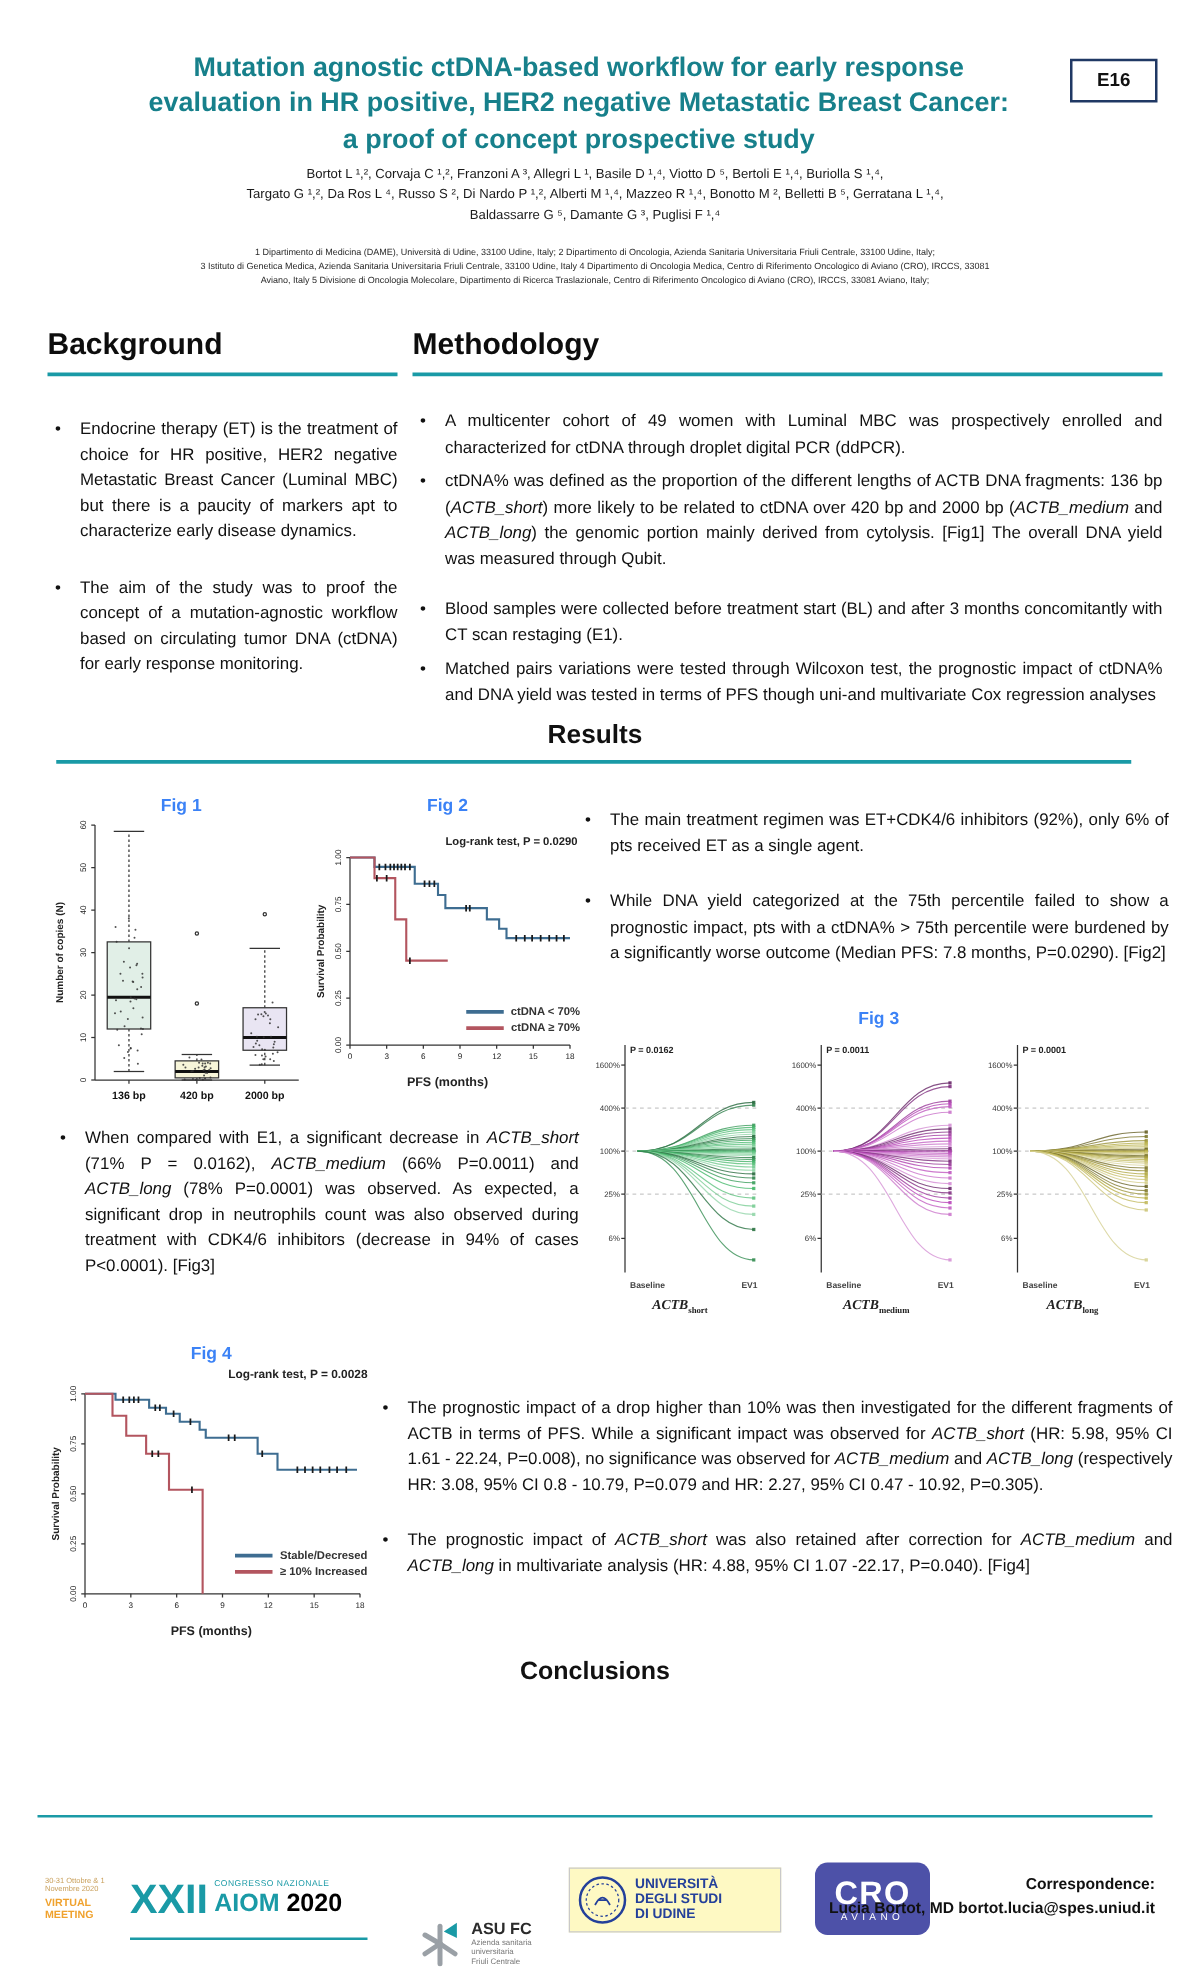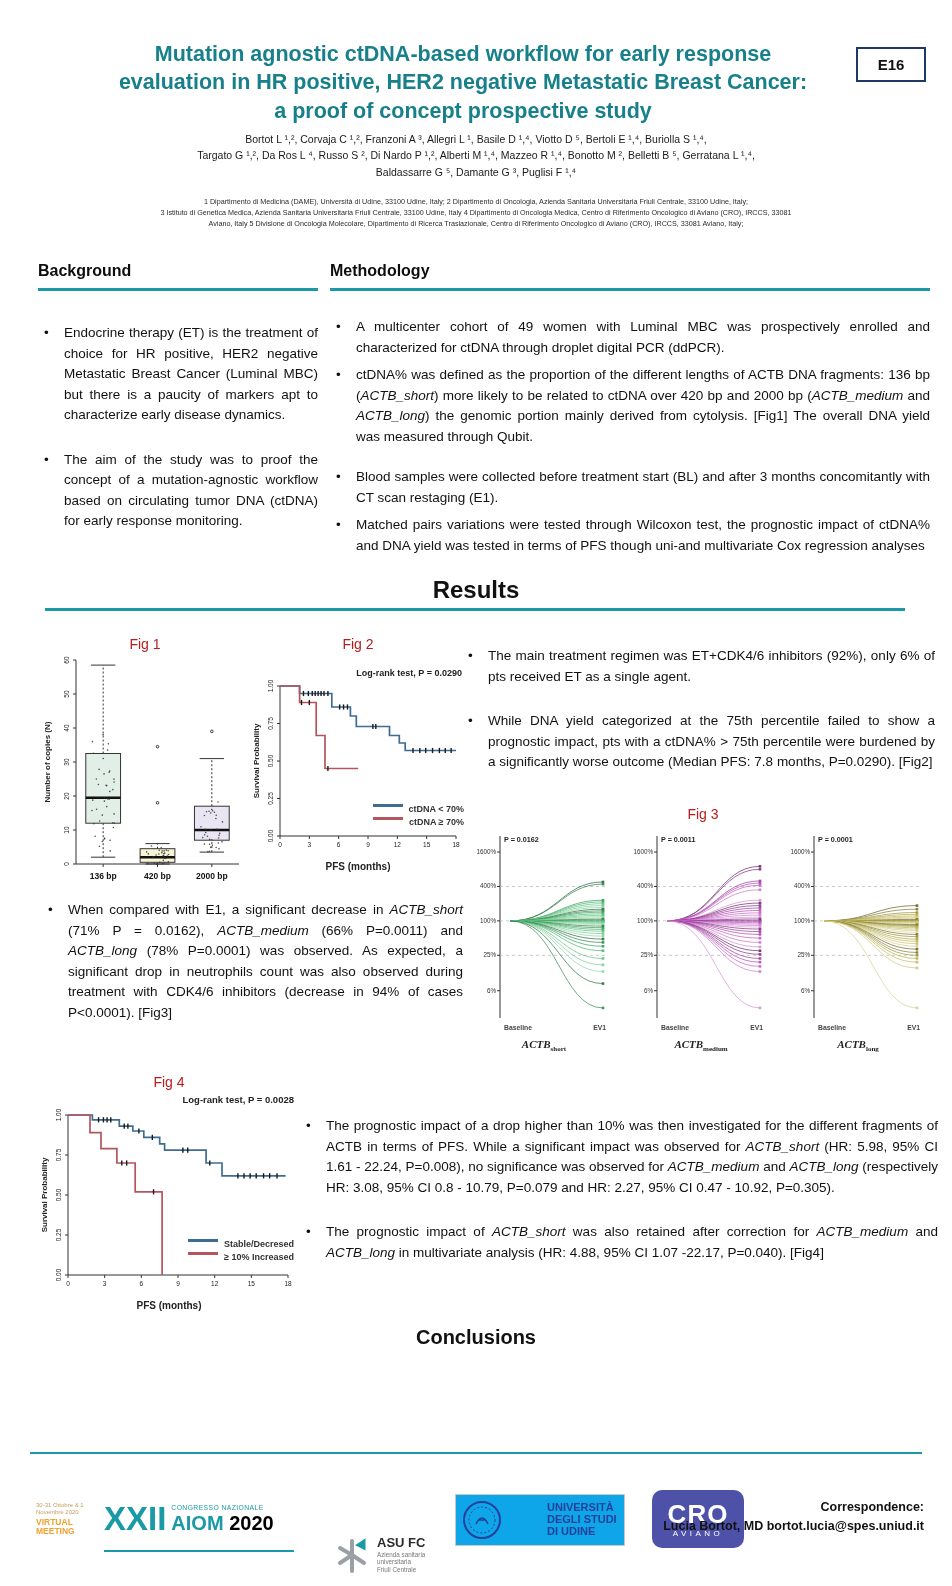--- a/index.html
+++ b/index.html
@@ -5,51 +5,51 @@
   html,body{margin:0;padding:0;background:#fff;}
   #poster{position:relative;width:952px;height:1586px;background:#fff;
     font-family:"Liberation Sans",sans-serif;color:#111;overflow:hidden;}
   svg{font-family:"Liberation Sans",sans-serif;display:block;}
   .title{position:absolute;left:110px;top:40px;width:706px;text-align:center;
     font-size:21.5px;font-weight:bold;color:#17808b;line-height:1.32;}
   .badge{position:absolute;left:856px;top:47px;width:66px;height:31px;border:2px solid #203864;
     display:flex;align-items:center;justify-content:center;font-weight:bold;font-size:15px;color:#111;background:#fff;}
   .authors{position:absolute;left:76px;top:131px;width:800px;text-align:center;font-size:10.5px;color:#1a1a1a;line-height:1.55;}
   .affils{position:absolute;left:46px;top:196px;width:860px;text-align:center;font-size:7.2px;color:#2a2a2a;line-height:1.55;}
-  .section-h{font-size:16px;font-weight:bold;color:#0d0d0d;padding-bottom:8px;border-bottom:3px solid #1a9aa6;}
+  .section-h{font-size:24px;font-weight:bold;color:#0d0d0d;padding-bottom:8px;border-bottom:3px solid #1a9aa6;}
   .col-bg{position:absolute;left:38px;top:262px;width:280px;}
   .col-met{position:absolute;left:330px;top:262px;width:600px;}
   .bullets{margin-top:32px;font-size:13.5px;}
   .col-met .bullets{margin-top:26px;}
   .bullet{position:relative;padding-left:26px;text-align:justify;line-height:1.52;margin-bottom:7px;}
   .bullet::before{content:"\2022";position:absolute;left:6px;top:0;}
   .mt20{margin-top:20px;} .mt24{margin-top:24px;}
-  .results-h{position:absolute;top:576px;left:0;width:952px;text-align:center;font-size:24px;font-weight:bold;}
+  .results-h{position:absolute;top:576px;left:0;width:952px;text-align:center;font-size:21px;font-weight:bold;}
   .results-line{position:absolute;top:608px;left:45px;width:860px;height:3px;background:#1a9aa6;}
-  .fig-title{text-align:center;font-size:14px;font-weight:normal;color:#b91c1c;}
+  .fig-title{text-align:center;font-size:14px;font-weight:bold;color:#3b82f6;}
   .fig-annot{text-align:right;font-size:9px;font-weight:bold;color:#222;}
   .fig-xlabel{text-align:center;font-size:10px;font-weight:bold;color:#222;margin-top:1px;}
   #fig1{position:absolute;left:40px;top:636px;width:210px;}
   #fig2{position:absolute;left:250px;top:636px;width:216px;}
   #fig2 .fig-annot{margin:16px 4px 0 0;}
   #res-top{position:absolute;left:462px;top:646px;width:473px;font-size:13.5px;}
   #res-top .bullet{margin-bottom:24px;}
   #fig3{position:absolute;left:468px;top:806px;width:470px;}
   #fig3 .panels{display:flex;gap:5px;margin-top:6px;}
   .actb-label{text-align:center;font-size:11px;font-weight:bold;color:#222;
     font-family:"Liberation Serif",serif;margin-top:-2px;}
   .actb-label i{font-style:italic;}
   .actb-label sub{font-size:7px;}
   #res-mid{position:absolute;left:42px;top:900px;width:421px;font-size:13.5px;}
   #fig4{position:absolute;left:38px;top:1074px;width:262px;}
   #fig4 .fig-annot{margin:4px 6px 2px 0;font-size:9.5px;}
   #res-bottom{position:absolute;left:300px;top:1116px;width:638px;font-size:13.5px;}
   #res-bottom .bullet{margin-bottom:24px;}
   .legend{position:absolute;font-size:9px;font-weight:bold;color:#333;}
-  .legend .row{display:flex;justify-content:flex-end;margin-bottom:3px;}
+  .legend .row{display:flex;align-items:center;justify-content:flex-end;margin-bottom:3px;}
   .legend .sw{width:30px;height:3px;margin-right:6px;}
   #conc-h{position:absolute;top:1326px;left:0;width:952px;text-align:center;font-size:20px;font-weight:bold;}
   #conc-box{position:absolute;left:30px;top:1370px;width:892px;height:60px;background:#2a9a9e;border:1px solid #1d8286;
     box-sizing:border-box;display:flex;align-items:center;justify-content:center;text-align:center;
     font-size:14.5px;font-weight:bold;color:#101820;line-height:1.6;padding:0 30px;}
   #footer-line{position:absolute;top:1452px;left:30px;width:892px;height:2px;background:#1a9aa6;}
   #aiom{position:absolute;left:36px;top:1490px;width:260px;height:66px;}
   #aiom .wrap{display:flex;align-items:center;height:58px;}
   .aiom-left{width:66px;line-height:1.15;}
   .aiom-date{font-size:6px;color:#c9a05c;}
@@ -57,22 +57,22 @@
   .aiom-xxii{font-size:33px;font-weight:bold;color:#1a9aa6;margin:0 5px 0 2px;letter-spacing:0px;}
   .aiom-right{line-height:1.1;}
   .aiom-congresso{font-size:6.8px;color:#1a9aa6;letter-spacing:.4px;}
   .aiom-2020{font-size:20px;font-weight:bold;}
   .aiom-2020 .t{color:#1a9aa6;} .aiom-2020 .o{color:#000000;}
   .aiom-rule{position:absolute;left:68px;bottom:4px;width:190px;height:2px;background:#1a9aa6;}
   #asufc{position:absolute;left:332px;top:1494px;width:125px;display:flex;align-items:flex-start;margin-top:41px;}
   .asufc-text{margin-left:5px;line-height:1.2;}
   .asufc-name{font-size:13px;font-weight:bold;color:#2b2b2b;}
   .asufc-sub{font-size:6.3px;color:#777;line-height:1.25;}
-  #uniud{position:absolute;left:455px;top:1494px;width:170px;height:52px;border:1px solid #c9c9c9;background:#0ea5e9;
-    display:flex;align-items:center;padding:2px 6px;box-sizing:border-box;gap:39px;}
+  #uniud{position:absolute;left:455px;top:1494px;width:170px;height:52px;border:1px solid #c9c9c9;background:#fef9c3;
+    display:flex;align-items:center;padding:2px 6px;box-sizing:border-box;}
   .uniud-text{margin-left:6px;font-size:11px;font-weight:bold;color:#24409a;line-height:1.08;}
   #cro{position:absolute;left:652px;top:1490px;width:92px;height:58px;background:#4d51a8;border-radius:10px;
     display:flex;flex-direction:column;align-items:center;justify-content:center;color:#fff;}
   .cro-big{font-size:26px;font-weight:bold;letter-spacing:1px;line-height:1;}
   .cro-small{font-size:8px;letter-spacing:3.5px;margin-top:2px;}
   #corr{position:absolute;right:28px;top:1498px;width:310px;text-align:right;font-size:12.5px;font-weight:bold;color:#111;line-height:1.5;}
 </style>
 </head>
 <body>
 

